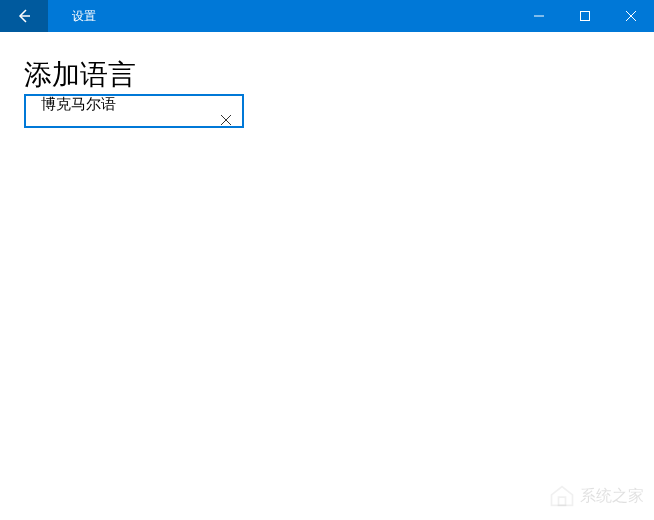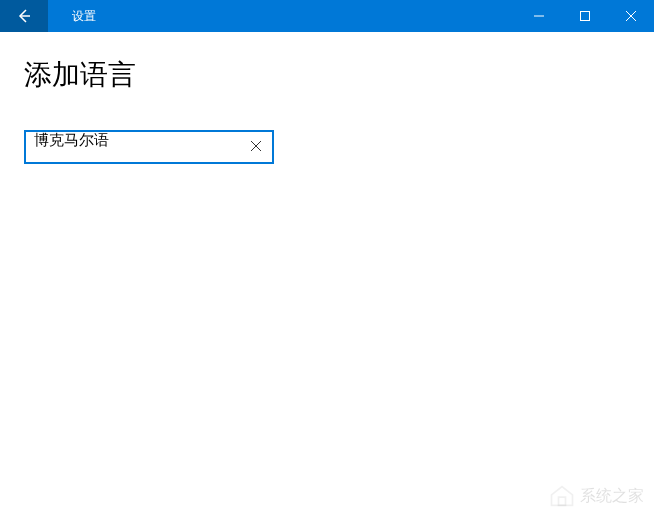--- a/index.html
+++ b/index.html
@@ -55,29 +55,29 @@
       width: 10px;
       height: 10px;
     }
     .content {
       padding: 24px 24px;
     }
     .page-title {
       font-size: 28px;
       font-weight: 400;
       color: #000;
-      margin-bottom: 36px;
     }
     .search-box {
-      width: 250px;
+      width: 220px;
       height: 34px;
       border: 2px solid #0078d7;
       display: flex;
-      align-items: flex-start;
+      align-items: flex-end;
       padding: 0 2px 0 8px;
+      flex-direction: column;
     }
     .search-input {
       flex: 1;
       border: none;
       outline: none;
       font-size: 15px;
       font-family: inherit;
       color: #000;
       background: transparent;
     }

